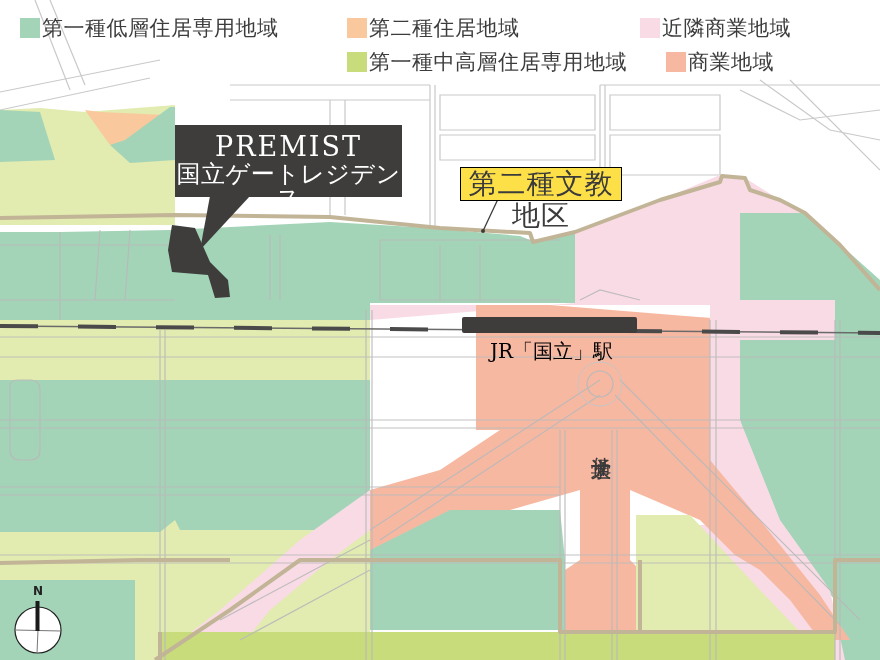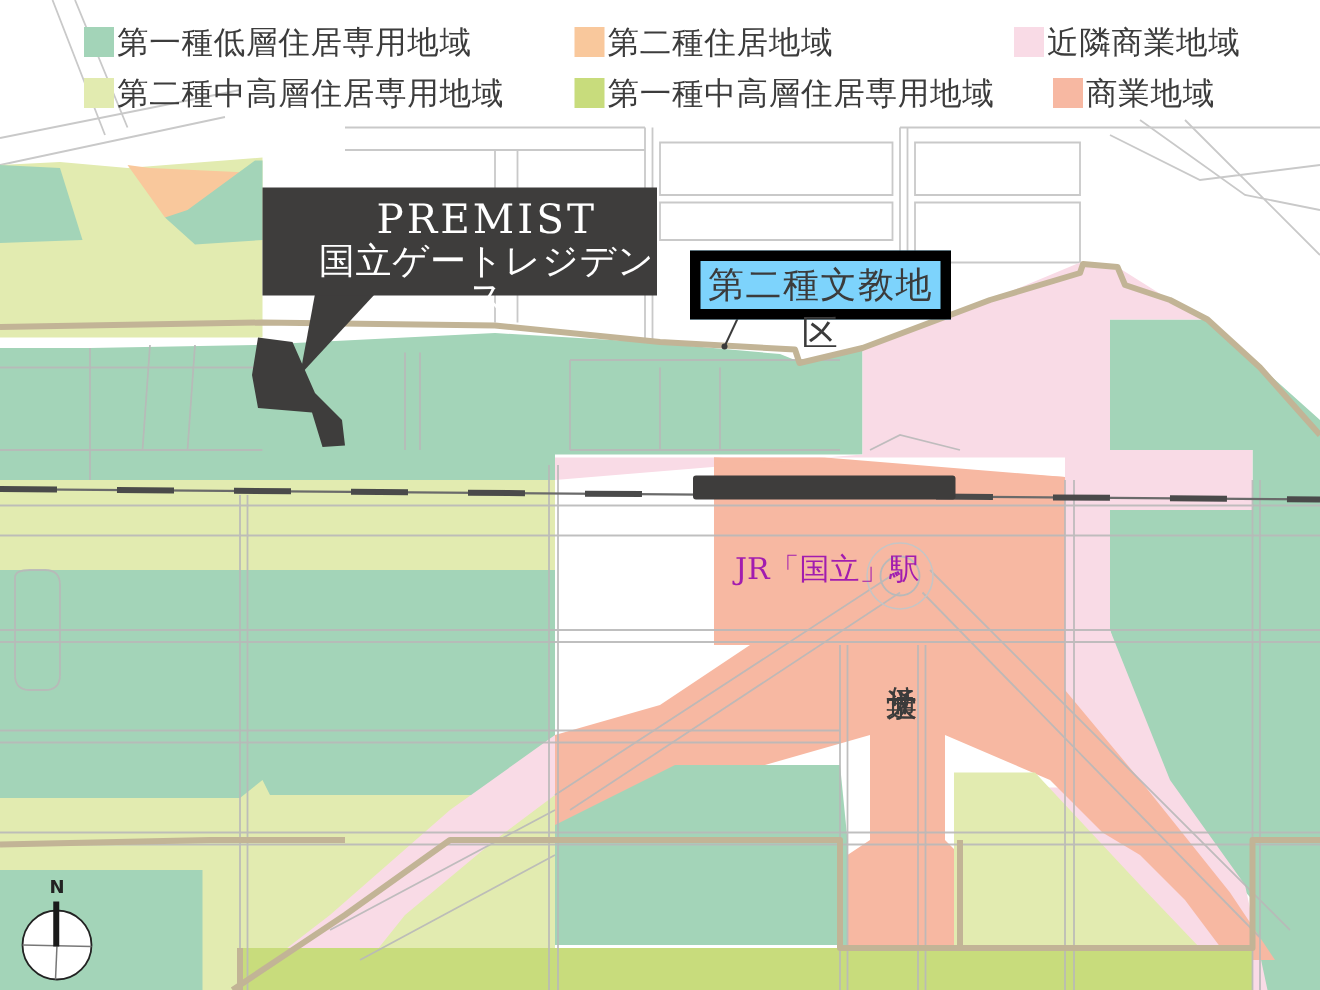--- a/index.html
+++ b/index.html
@@ -1,32 +1,32 @@
 <!DOCTYPE html>
 <html><head>
 <meta charset="utf-8">
 <style>
   html, body { margin: 0; padding: 0; }
   body { width: 880px; height: 660px; overflow: hidden; background: #ffffff; position: relative;
          font-family: "DejaVu Sans", sans-serif; }
   #map { position: absolute; left: 0; top: 0; width: 880px; height: 660px; }
   .legend { position: absolute; left: 0; top: 0; width: 880px; height: 80px; }
-  .legend-item { position: absolute; display: flex; align-items: center; height: 26px; margin-left: 36px; }
+  .legend-item { position: absolute; display: flex; align-items: center; height: 26px; }
   .legend-swatch { width: 20px; height: 20px; margin-right: 2px; flex: none; }
   .legend-label { font-size: 21px; color: #3c3c3c; letter-spacing: 0.5px; white-space: nowrap; }
   .callout { position: absolute; left: 175px; top: 125px; width: 227px; height: 72px;
-             background: #3e3d3c; color: #ffffff; text-align: center; padding-left: 36px; }
+             background: #3e3d3c; color: #ffffff; text-align: center; }
   .callout-title { font-family: "DejaVu Serif", serif; font-size: 27px; letter-spacing: 2px;
                    line-height: 30px; margin-top: 7px; }
   .callout-sub { font-family: "DejaVu Serif", serif; font-size: 24px; line-height: 24px; letter-spacing: 0.5px; }
   .district-label { position: absolute; left: 460px; top: 167px; width: 160px; height: 32px;
-                    background: #7dd3fc; border: 7px solid #000000; color: #3b3b3b;
-                    font-size: 24px; line-height: 32px; text-align: center; letter-spacing: 1px; }
+                    background: #fde047; border: 1px solid #000000; color: #3b3b3b;
+                    font-size: 28px; line-height: 32px; text-align: center; letter-spacing: 1px; }
   .station-label { position: absolute; left: 490px; top: 338px; font-family: "DejaVu Serif", serif;
-                   font-size: 20px; color: #a21caf; white-space: nowrap; margin-top: 28px; }
+                   font-size: 20px; color: #000000; white-space: nowrap; }
   .street-label { position: absolute; left: 588px; top: 442px; width: 24px; font-family: "DejaVu Serif", serif;
                   font-size: 21px; line-height: 26px; color: #3b3b3b; text-align: center; }
   .compass { position: absolute; left: 12px; top: 584px; width: 52px; height: 74px; }
   .compass-n { position: absolute; left: 0; top: 0; width: 52px; text-align: center; font-size: 12px;
                font-weight: bold; color: #222; }
 </style>
 </head>
 <body>
 
 <svg id="map" viewBox="0 0 880 660" xmlns="http://www.w3.org/2000/svg">
@@ -113,24 +113,20 @@
     <span class="legend-label">第一種低層住居専用地域</span>
   </div>
   <div class="legend-item" style="left:347px; top:15px;">
     <span class="legend-swatch" style="background:#f9c89c;"></span>
     <span class="legend-label">第二種住居地域</span>
   </div>
   <div class="legend-item" style="left:640px; top:15px;">
     <span class="legend-swatch" style="background:#f9dbe6;"></span>
     <span class="legend-label">近隣商業地域</span>
   </div>
-  <div class="legend-item" style="left:20px; top:49px;">
-    <span class="legend-swatch" style="background:#e2ebb0;"></span>
-    <span class="legend-label">第二種中高層住居専用地域</span>
-  </div>
   <div class="legend-item" style="left:347px; top:49px;font-family:Liberation Mono, monospace;">
     <span class="legend-swatch" style="background:#c8dc7c;"></span>
     <span class="legend-label">第一種中高層住居専用地域</span>
   </div>
   <div class="legend-item" style="left:666px; top:49px;">
     <span class="legend-swatch" style="background:#f7b8a2;"></span>
     <span class="legend-label">商業地域</span>
   </div>
 </div>
 

